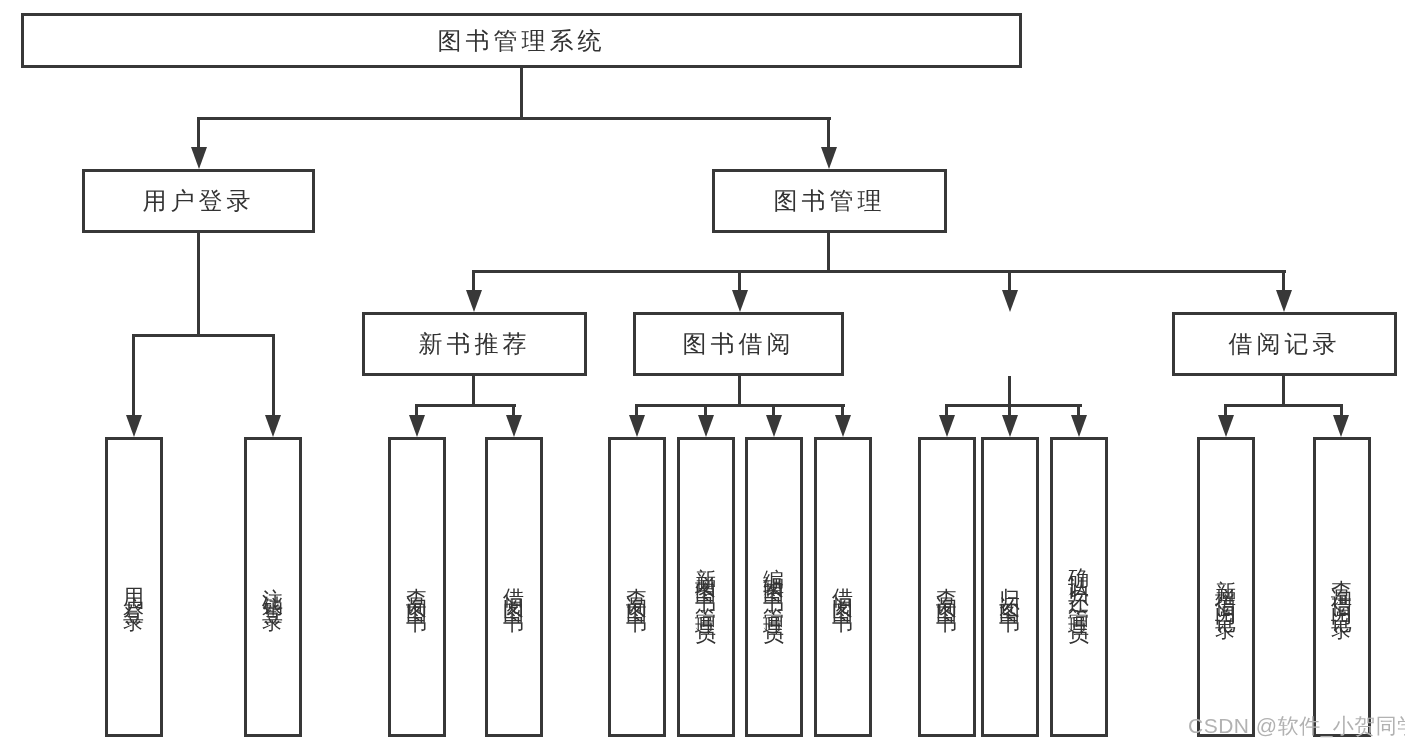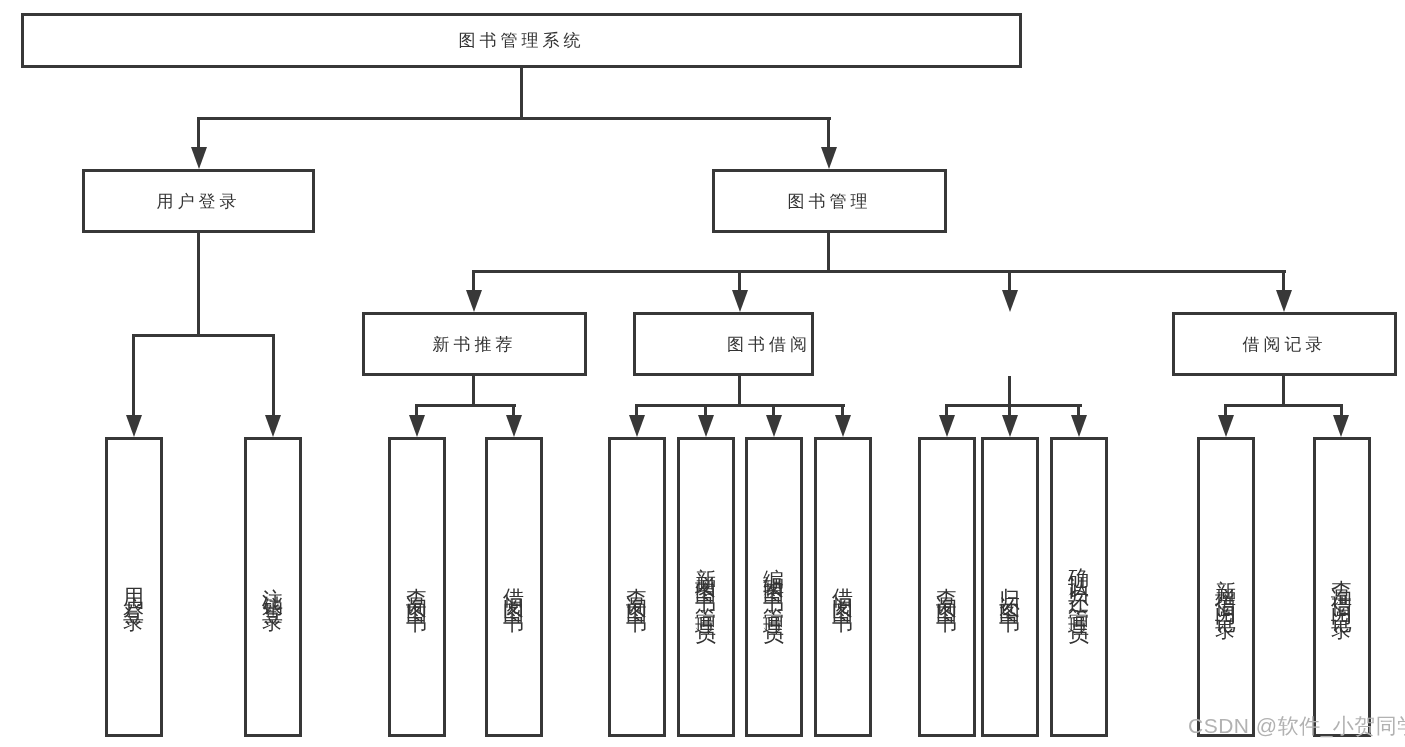--- a/index.html
+++ b/index.html
@@ -29,21 +29,21 @@
   .box{
     position:absolute;
     box-sizing:border-box;
     border:3px solid var(--line);
     background:#ffffff;
     display:flex;
     align-items:center;
     justify-content:center;
   }
   .box.hbox span{
-    font-size:17px;
+    font-size:24px;
     letter-spacing:4px;
     color:var(--text);
     white-space:nowrap;
     line-height:1;
     font-family:Liberation Serif, serif;
   }
   .box.vbox span{
     writing-mode:vertical-rl;
     text-orientation:mixed;
     font-size:21px;
@@ -132,21 +132,21 @@
   <div class="box hbox" style="left:82px;top:169px;width:233px;height:64px;">
     <span>用户登录</span>
   </div>
   <div class="box hbox" style="left:362px;top:312px;width:225px;height:64px;">
     <span>新书推荐</span>
   </div>
 
   <div class="box hbox" style="left:712px;top:169px;width:235px;height:64px;">
     <span>图书管理</span>
   </div>
-  <div class="box hbox" style="left:633px;top:312px;width:181px;height:64px;justify-content:flex-end;">
+  <div class="box hbox" style="left:633px;top:312px;width:211px;height:64px;">
     <span>图书借阅</span>
   </div>
   <div class="box hbox" style="left:1172px;top:312px;width:225px;height:64px;">
     <span>借阅记录</span>
   </div>
 
   <div class="box vbox" style="left:105px;top:437px;width:58px;height:300px;">
     <span>用户登录</span>
   </div>
   <div class="box vbox" style="left:244px;top:437px;width:58px;height:300px;">

